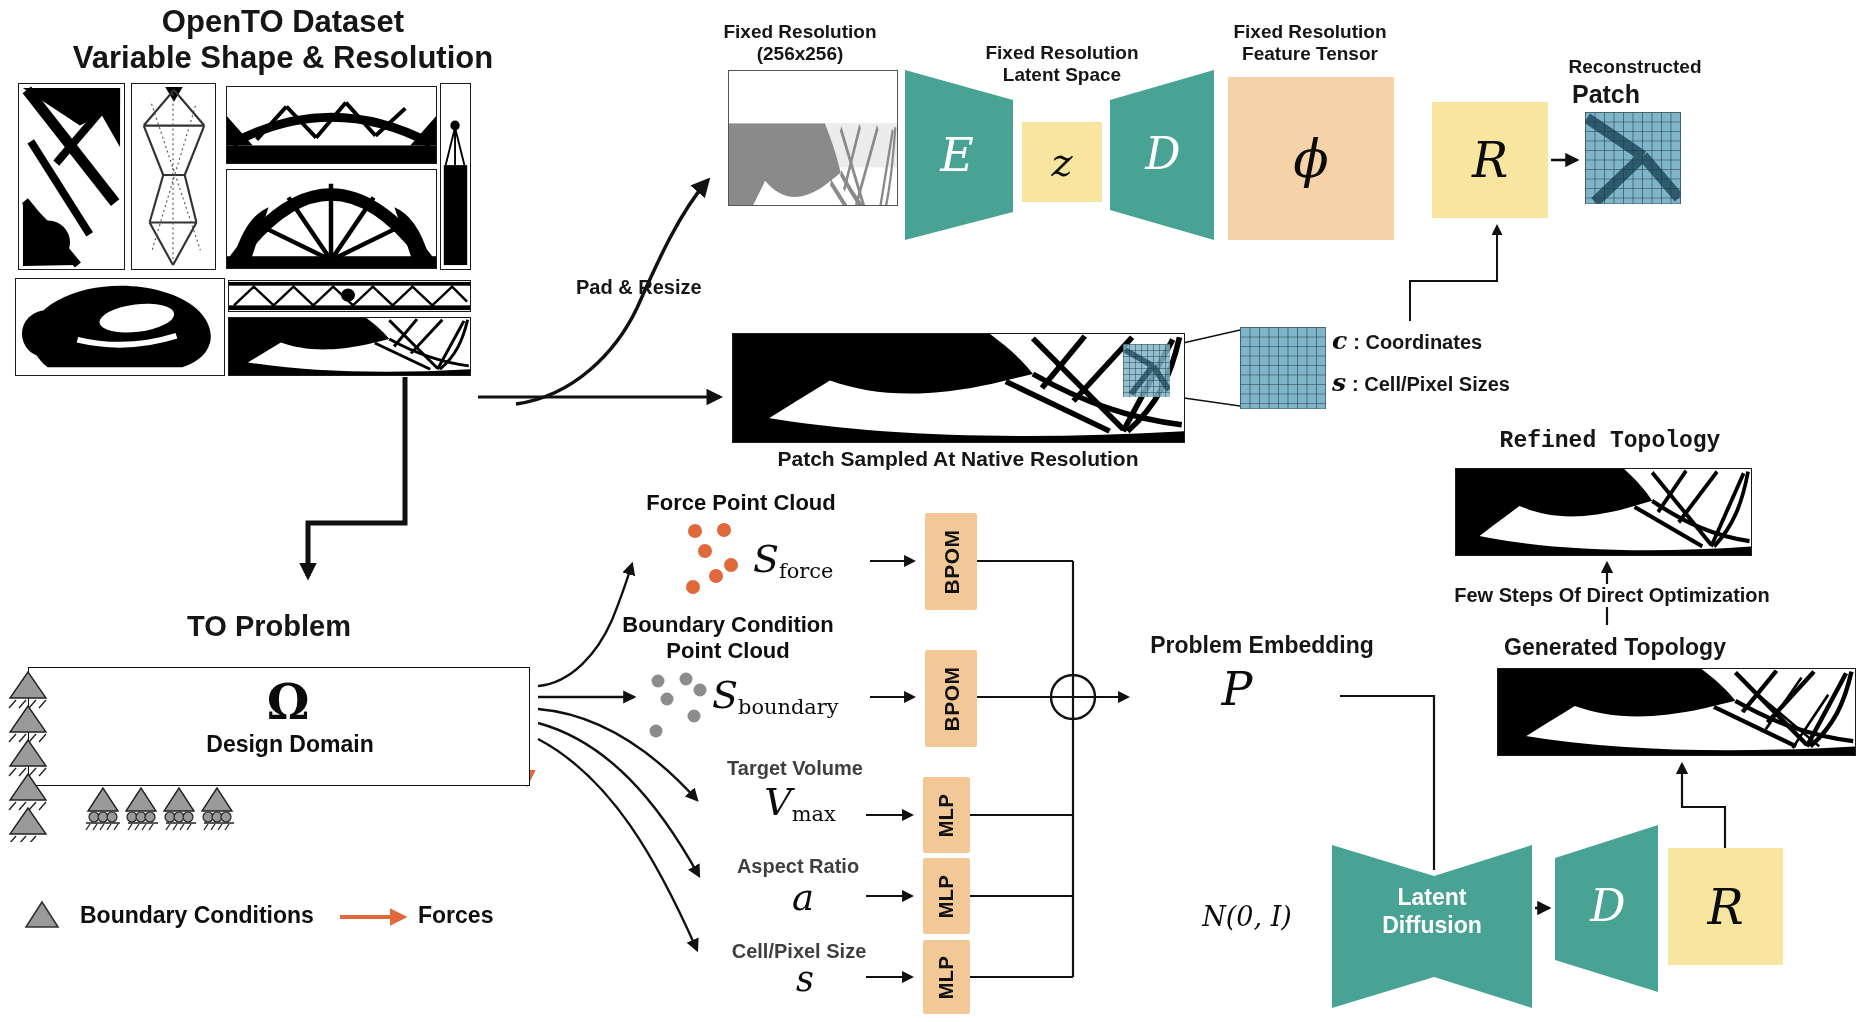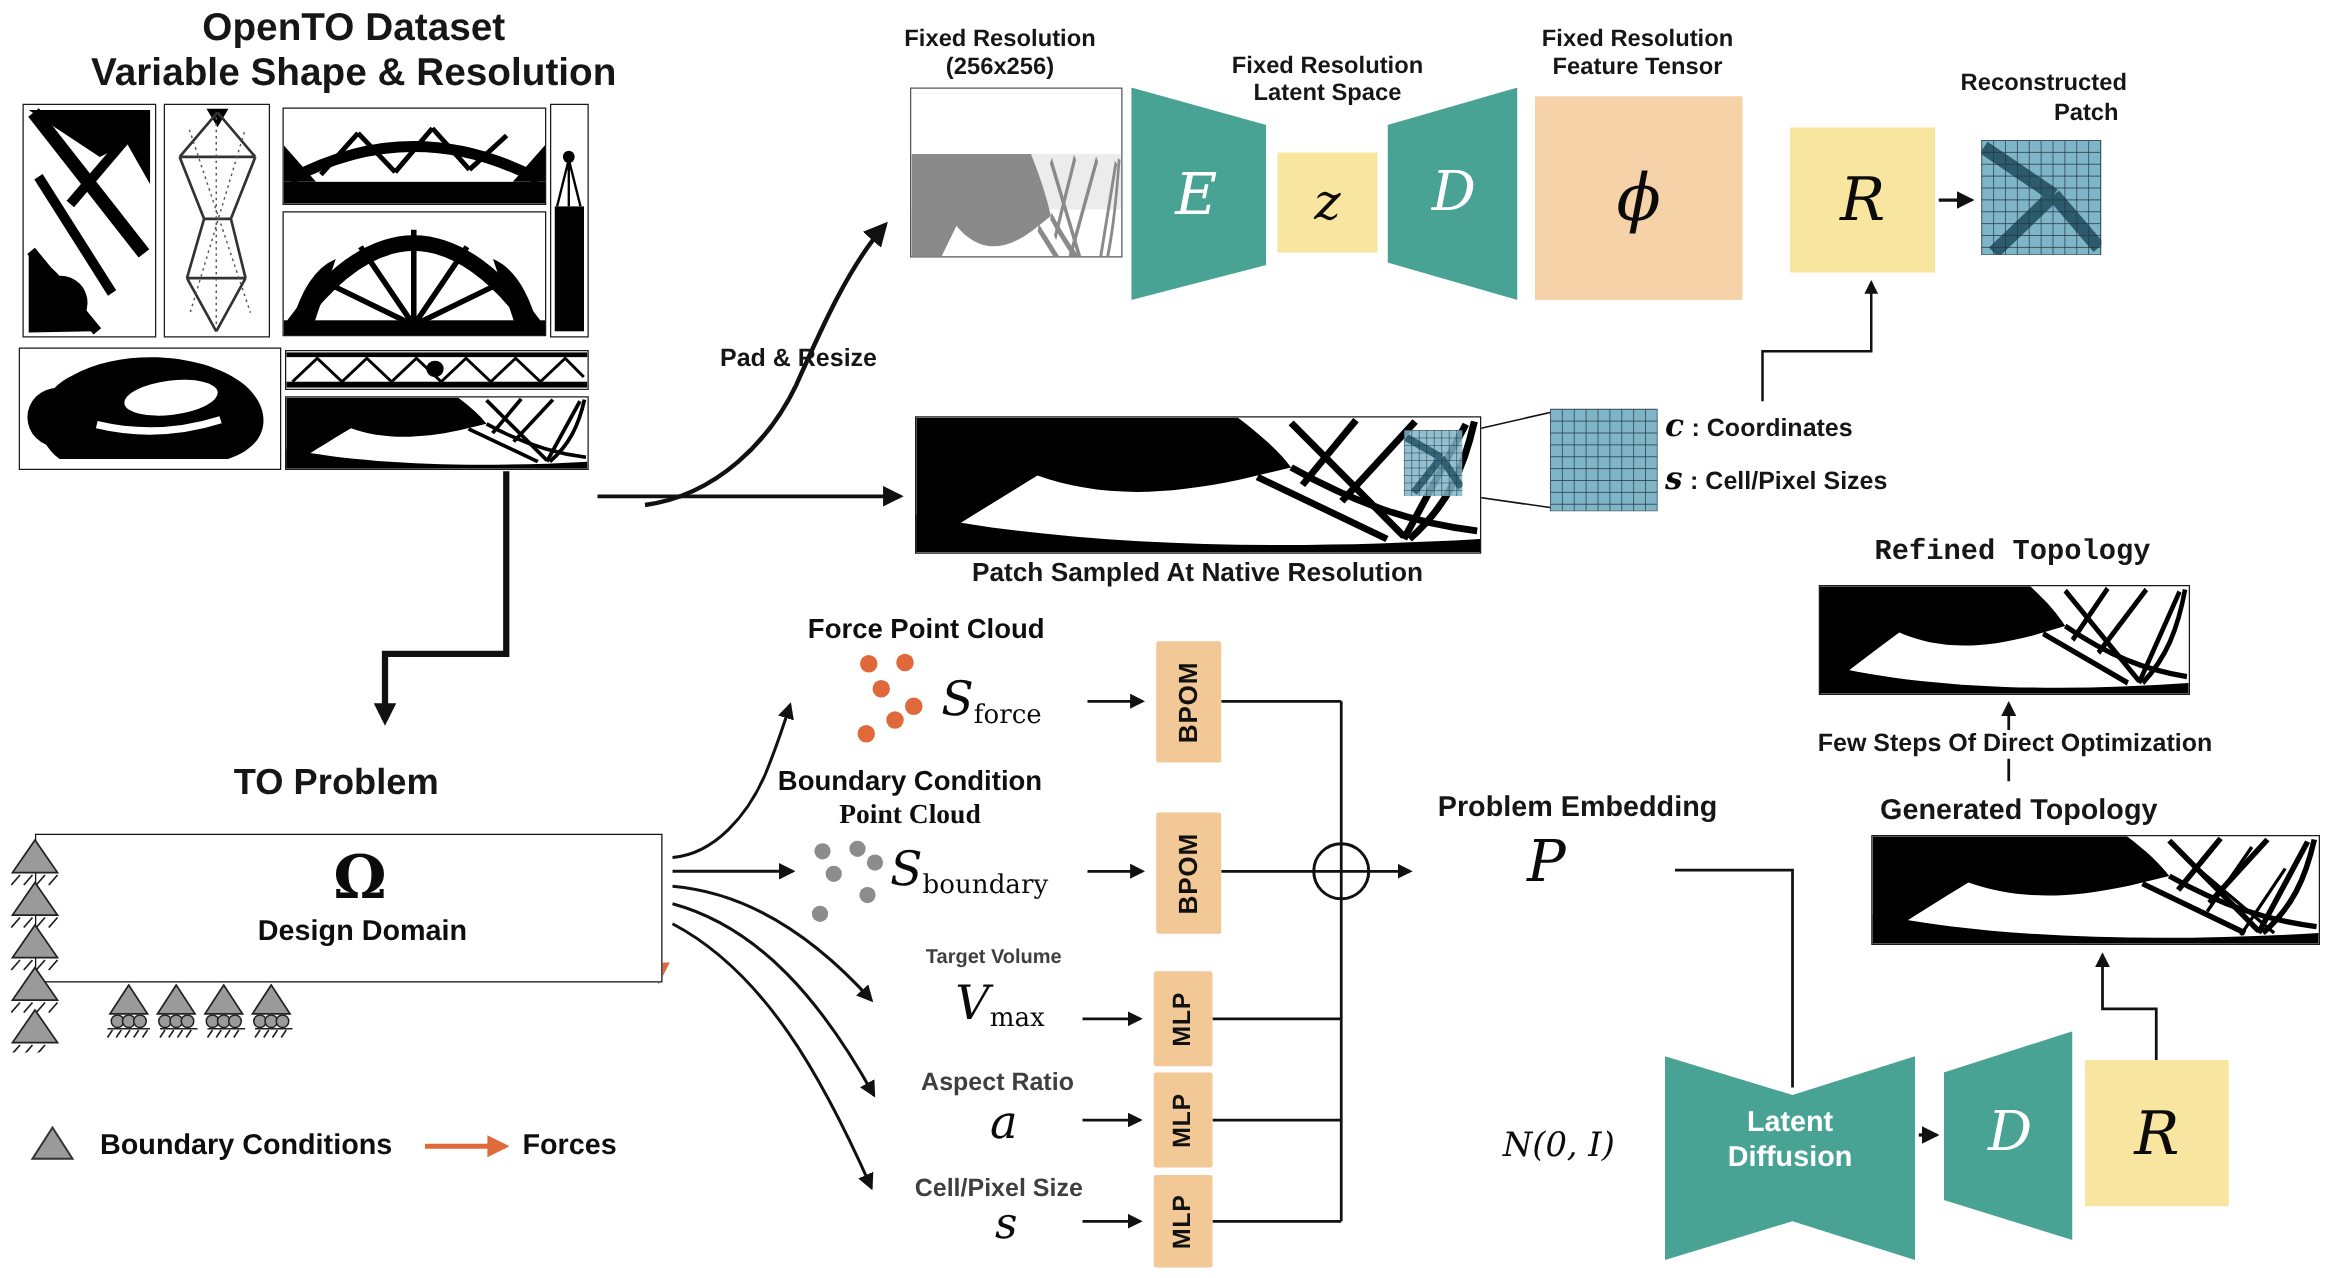--- a/index.html
+++ b/index.html
@@ -214,21 +214,21 @@
   <div class="abs ctr lbl" style="left:1310px;top:43px;font-size:19px;">Feature Tensor</div>
   <div class="abs" style="left:1228px;top:77px;width:166px;height:163px;background:#F6D2A9;display:flex;align-items:center;justify-content:center;">
     <span class="math" style="font-size:52px;">ϕ</span>
   </div>
 
   <div class="abs ybox" style="left:1432px;top:102px;width:116px;height:116px;">
     <span class="math" style="font-size:48px;">R</span>
   </div>
 
   <div class="abs ctr lbl" style="left:1635px;top:56px;font-size:19px;">Reconstructed</div>
-  <div class="abs ctr lbl" style="left:1669px;top:80px;font-size:19px;">Patch</div>
+  <div class="abs ctr lbl" style="left:1606px;top:80px;font-size:25px;">Patch</div>
   <div class="abs" style="left:1585px;top:112px;width:96px;height:92px;">
     <svg width="96" height="92">
       <rect width="96" height="92" fill="#7FB5C9"></rect>
       <g stroke="#2C5B6E" stroke-width="11" fill="none">
         <path d="M2,6 L58,44"></path>
           <path d="M58,44 L10,90"></path>
           <path d="M58,44 L94,86"></path>
       </g>
       <rect width="96" height="92" fill="url(#gridMed)"></rect>
       <rect width="96" height="92" fill="none" stroke="#44565c" stroke-width="1"></rect>
@@ -336,36 +336,36 @@
       <circle cx="91" cy="47" r="7"></circle>
         <circle cx="53" cy="69" r="7"></circle>
         <circle cx="76" cy="58" r="7"></circle>
     </g>
   </svg>
   <div class="abs math" style="left:753px;top:540px;font-size:38px;">
     <span>S</span><span class="msub">force</span>
   </div>
 
   <div class="abs ctr lbl7" style="left:728px;top:612px;font-size:22px;">Boundary Condition</div>
-  <div class="abs ctr lbl7" style="left:728px;top:638px;font-size:22px;font-family:Liberation Serif, serif;">Point Cloud</div>
+  <div class="abs ctr lbl7" style="left:728px;top:638px;font-size:22px;">Point Cloud</div>
   <svg class="abs" style="left:640px;top:668px;" width="110" height="72">
     <g fill="#8C8C8C">
       <circle cx="18" cy="13" r="6.5"></circle>
         <circle cx="46" cy="11" r="6.5"></circle>
         <circle cx="27" cy="31" r="6.5"></circle>
       <circle cx="54" cy="48" r="6.5"></circle>
         <circle cx="16" cy="63" r="6.5"></circle>
         <circle cx="60" cy="22" r="6.5"></circle>
     </g>
   </svg>
   <div class="abs math" style="left:712px;top:676px;font-size:38px;">
     <span>S</span><span class="msub">boundary</span>
   </div>
 
-  <div class="abs ctr glbl" style="left:795px;top:757px;font-size:16px;">Target Volume</div>
+  <div class="abs ctr glbl" style="left:795px;top:757px;font-size:20px;">Target Volume</div>
   <div class="abs ctr math" style="left:800px;top:783px;font-size:38px;">
     <span>V</span><span class="msub">max</span>
   </div>
 
   <div class="abs ctr glbl" style="left:798px;top:855px;font-size:20px;">Aspect Ratio</div>
   <div class="abs ctr math" style="left:803px;top:879px;font-size:37px;">a</div>
 
   <div class="abs ctr glbl" style="left:799px;top:940px;font-size:20px;">Cell/Pixel Size</div>
   <div class="abs ctr math" style="left:805px;top:962px;font-size:35px;">s</div>
 

